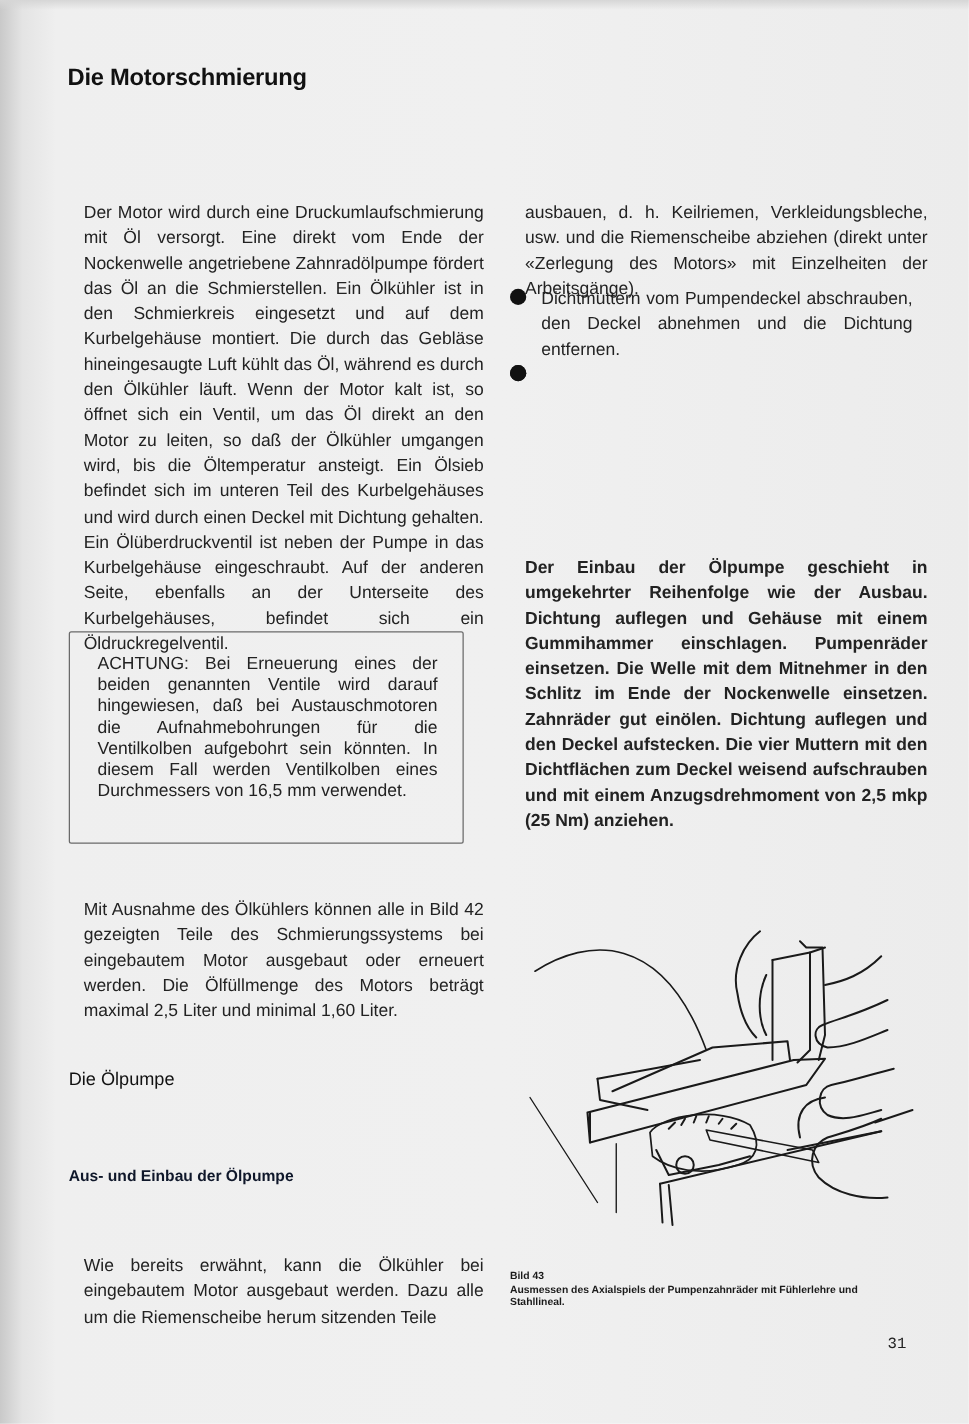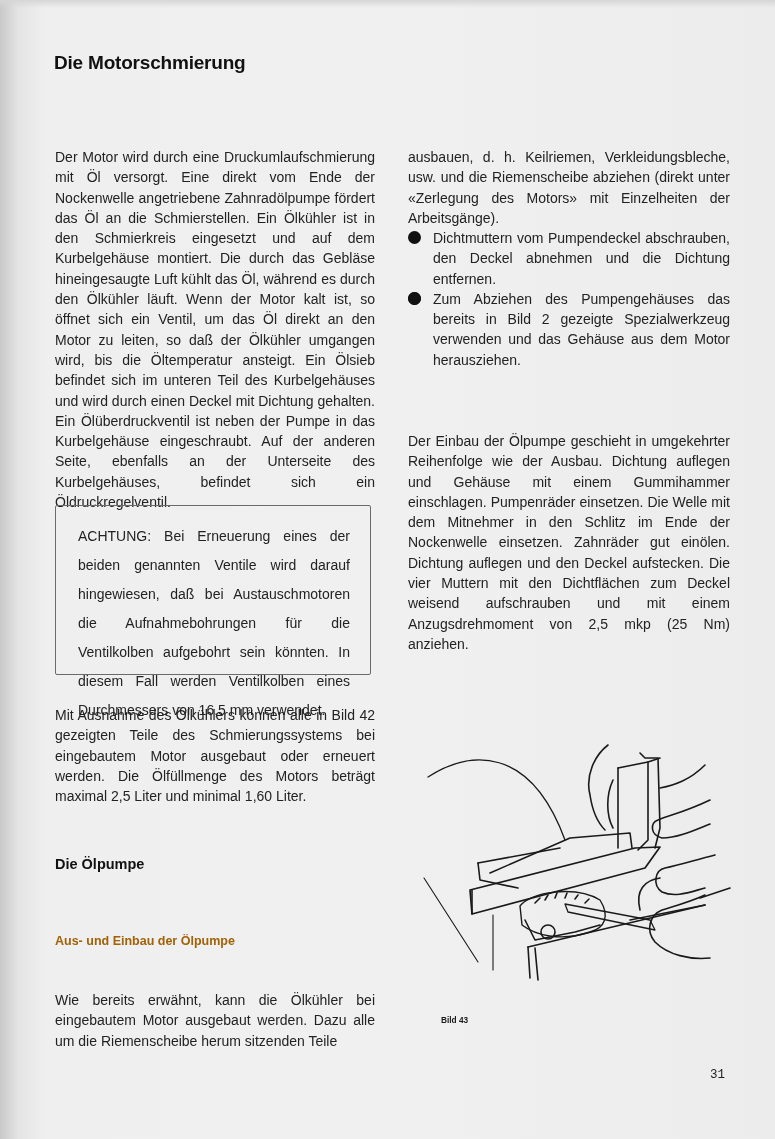--- a/index.html
+++ b/index.html
@@ -29,21 +29,21 @@
       letter-spacing: -0.2px;
       margin: 0;
     }
     .col {
       position: absolute;
       font-size: 14px;
       line-height: 20.3px;
       color: #222;
     }
     .col p {
-      margin: 0;
+      margin: 12px;
       text-align: justify;
       text-align-last: left;
     }
 
     .p1 { position: absolute; top: 147px; left: 55px; width: 320px; }
 
     .warning-box {
       position: absolute;
       left: 55px;
       top: 505px;
@@ -52,44 +52,44 @@
       border: 1.5px solid #6a6a6a;
       border-radius: 2px;
       box-sizing: border-box;
     }
     .warning-text {
       position: absolute;
       left: 78px;
       top: 522px;
       width: 272px;
       font-size: 14px;
-      line-height: 29px;
+      line-height: 17px;
       color: #222;
       text-align: justify;
       text-align-last: left;
       margin: 0;
     }
     .p2 { position: absolute; top: 705px; left: 55px; width: 320px; }
 
     .h2 {
       position: absolute;
       left: 55px;
       top: 856px;
       font-size: 14.5px;
-      font-weight: bold;
+      font-weight: normal;
       color: #111;
       margin: 0;
     }
     .h3 {
       position: absolute;
       left: 55px;
       top: 934px;
       font-size: 12.5px;
       font-weight: bold;
-      color: #a16207;
+      color: #0f172a;
       margin: 0;
     }
     .p3 { position: absolute; top: 990px; left: 55px; width: 320px; }
 
     .r-intro { position: absolute; top: 147px; left: 408px; width: 322px; }
     .bullets {
       position: absolute;
       top: 228px;
       left: 408px;
       width: 322px;
@@ -104,39 +104,38 @@
     }
     .bullet-dot {
       position: absolute;
       left: 0px;
       top: 3px;
       width: 13px;
       height: 13px;
       border-radius: 50%;
       background: #111;
     }
-    .r-install { position: absolute; top: 431px; left: 408px; width: 322px; }
+    .r-install { position: absolute; top: 431px; left: 408px; width: 322px; font-weight: bold; }
 
     .figure {
       position: absolute;
       left: 400px;
       top: 720px;
       width: 340px;
       height: 270px;
     }
     .caption {
       position: absolute;
       left: 408px;
       top: 1015px;
       width: 322px;
       font-size: 8.3px;
       line-height: 10.5px;
       font-weight: bold;
       color: #1a1a1a;
-      margin-left: 33px;
     }
     .caption div { margin: 0; }
     .page-number {
       position: absolute;
       left: 710px;
       top: 1068px;
       font-size: 12.5px;
       color: #222;
       font-family: Liberation Mono, monospace;
     }
@@ -172,21 +171,20 @@
   <ul class="bullets">
     <li>
       <span class="bullet-dot"></span>
       <span>Dichtmuttern vom Pumpendeckel abschrauben, den Deckel abnehmen und die Dichtung entfernen.</span>
     </li>
     <li>
       <span class="bullet-dot"></span>
     </li>
     <li>
       <span class="bullet-dot"></span>
-      <span>Zum Abziehen des Pumpengehäuses das bereits in Bild 2 gezeigte Spezialwerkzeug verwenden und das Gehäuse aus dem Motor herausziehen.</span>
     </li>
   </ul>
 
   <p class="r-install">Der Einbau der Ölpumpe geschieht in umgekehrter Reihenfolge wie der Ausbau. Dichtung auflegen und Gehäuse mit einem Gummihammer einschlagen. Pumpenräder einsetzen. Die Welle mit dem Mitnehmer in den Schlitz im Ende der Nockenwelle einsetzen. Zahnräder gut einölen. Dichtung auflegen und den Deckel aufstecken. Die vier Muttern mit den Dichtflächen zum Deckel weisend aufschrauben und mit einem Anzugsdrehmoment von 2,5 mkp (25 Nm) anziehen.</p>
 </div>
 
 <div class="figure">
   <svg width="340" height="270" viewBox="0 0 340 270" fill="none" stroke="#1a1a1a" stroke-width="1.6" stroke-linecap="round" stroke-linejoin="round">
 
     <path d="M28 57 C 70 30, 130 25, 165 120" stroke-width="1.3"></path>
@@ -225,15 +223,16 @@
     <path d="M240 190 C 235 170, 245 160, 260 158"></path>
     <path d="M305 175 C 290 182, 275 186, 262 190 C 250 195, 245 210, 255 222 C 268 235, 290 240, 310 238"></path>
 
     <path d="M165 184 L 250 200 L 255 210 L 168 192 Z" stroke-width="1.3"></path>
     <path d="M300 178 L 330 168"></path>
   </svg>
 </div>
 
 <div class="caption">
   <div>Bild 43</div>
+  <div>Ausmessen des Axialspiels der Pumpenzahnräder mit Fühlerlehre und Stahllineal.</div>
 </div>
 
 <div class="page-number">31</div>
 
 </body></html>

